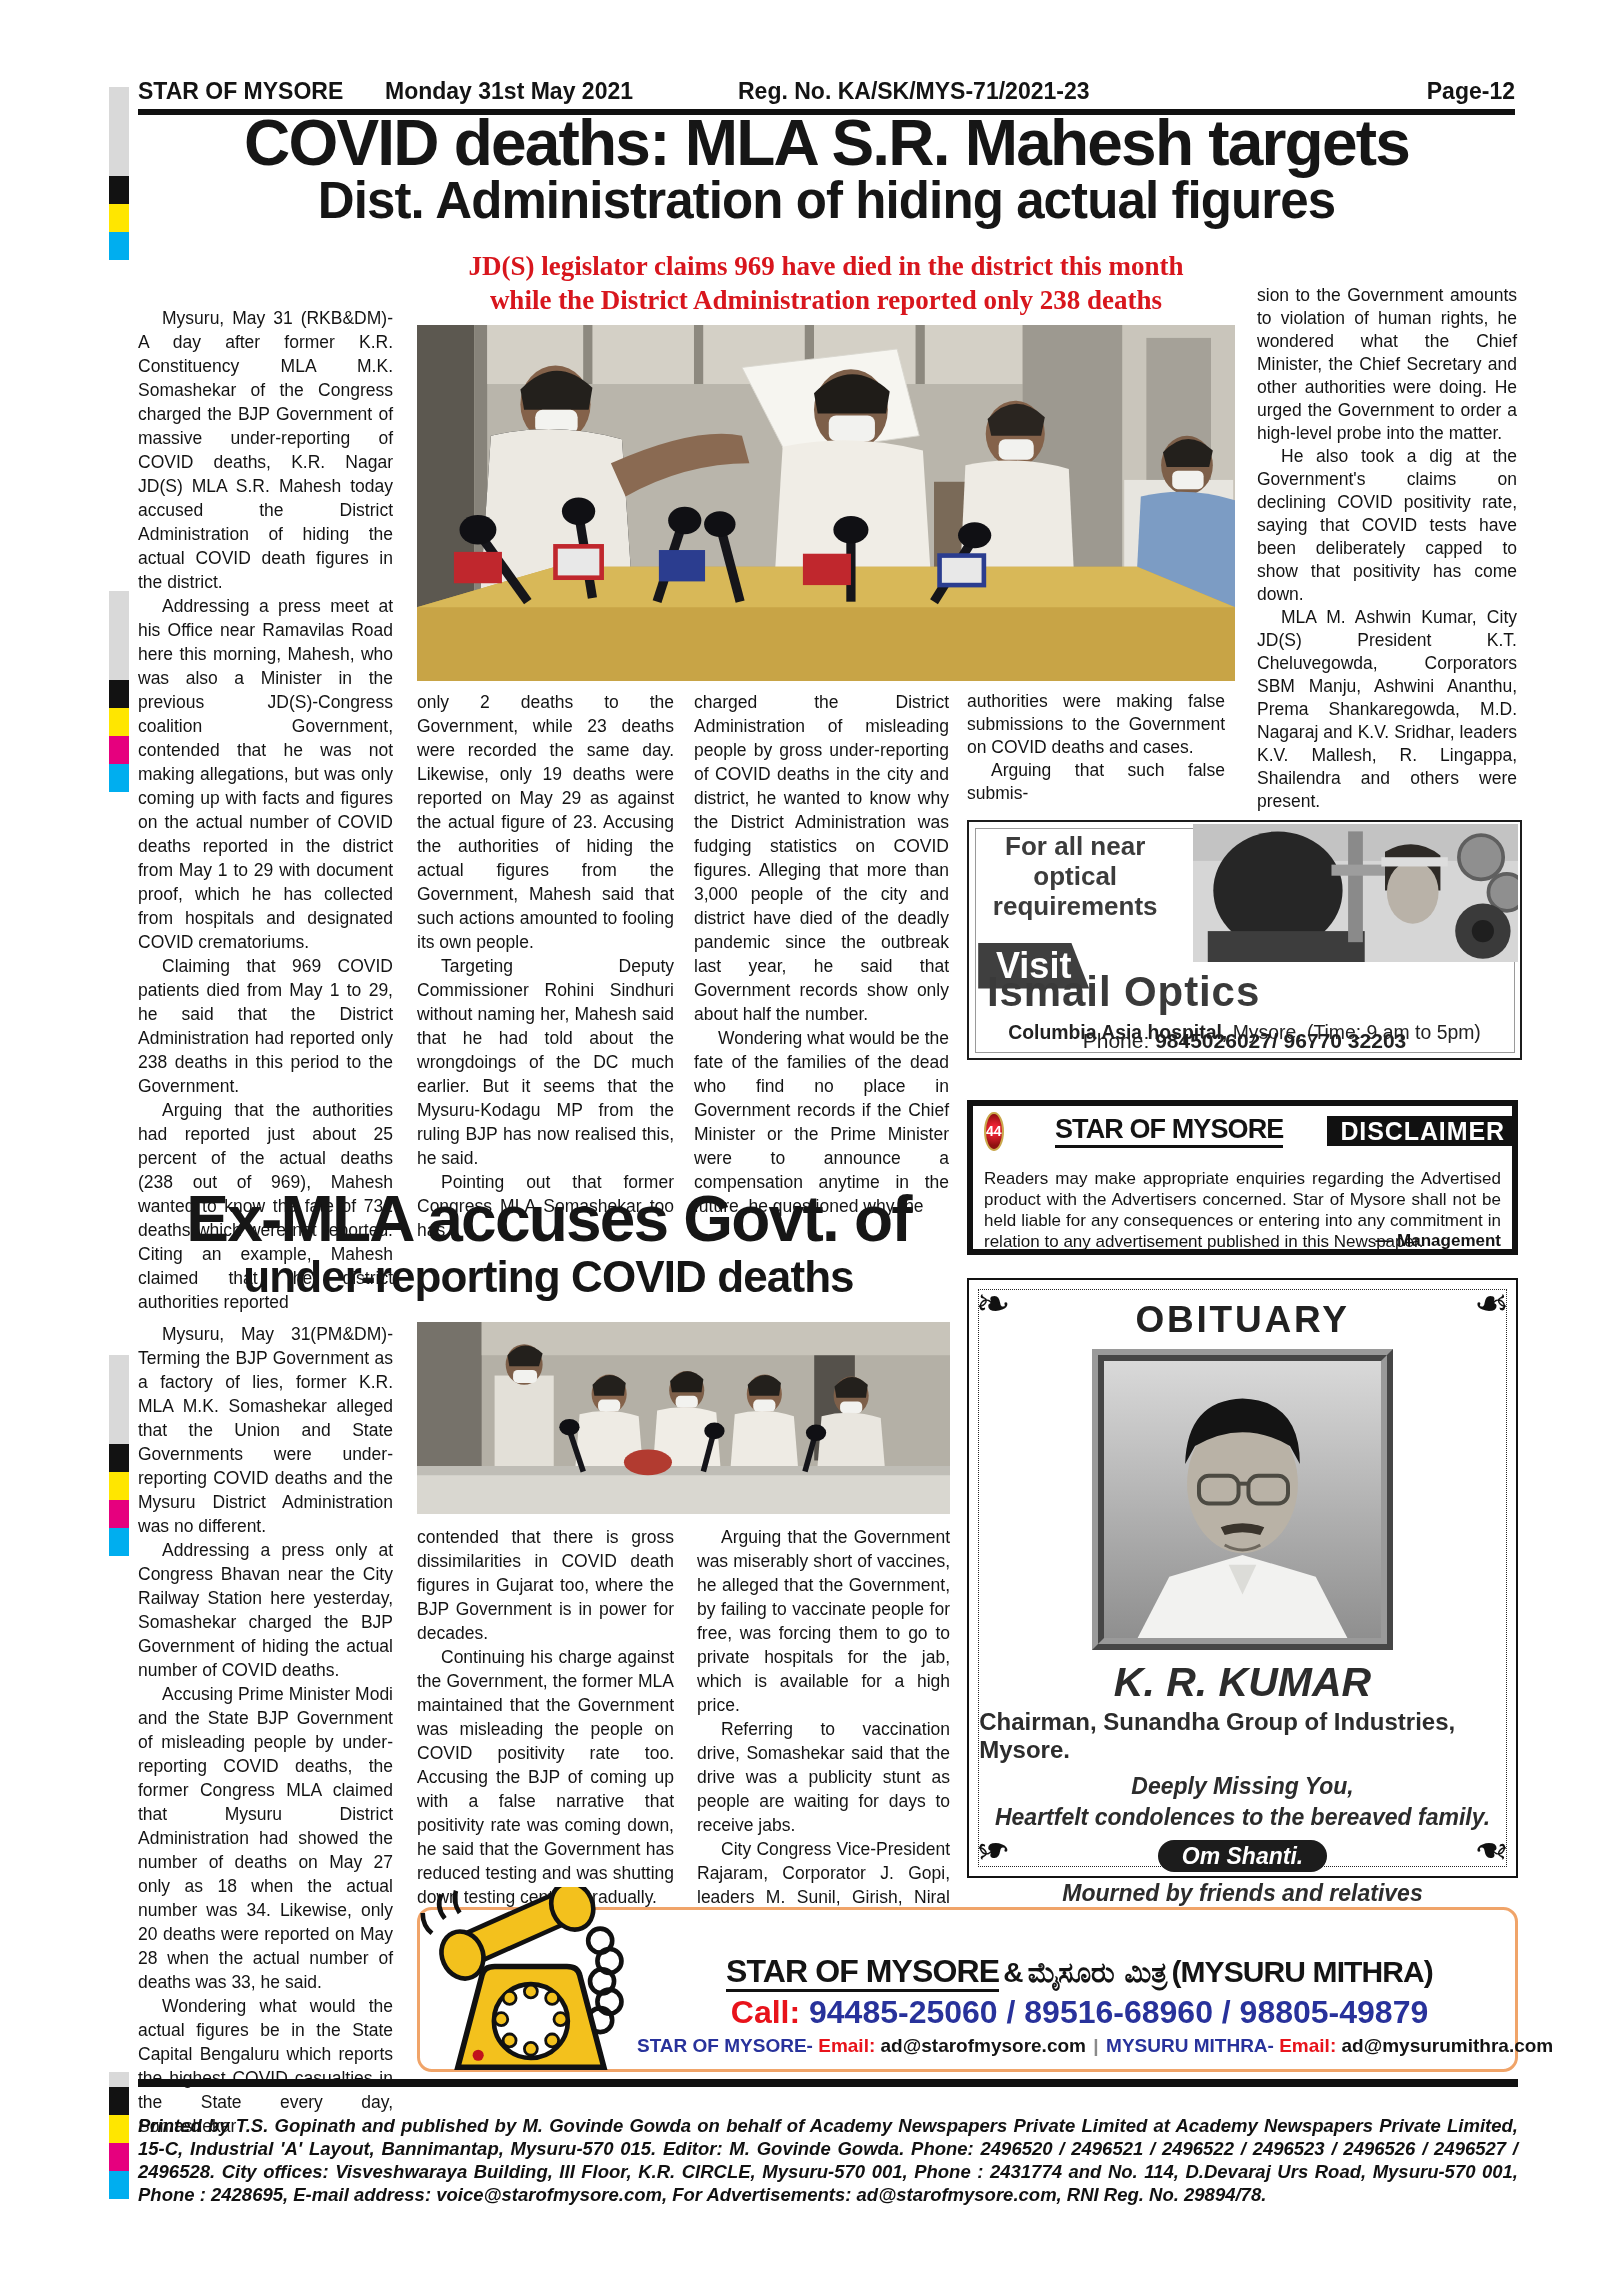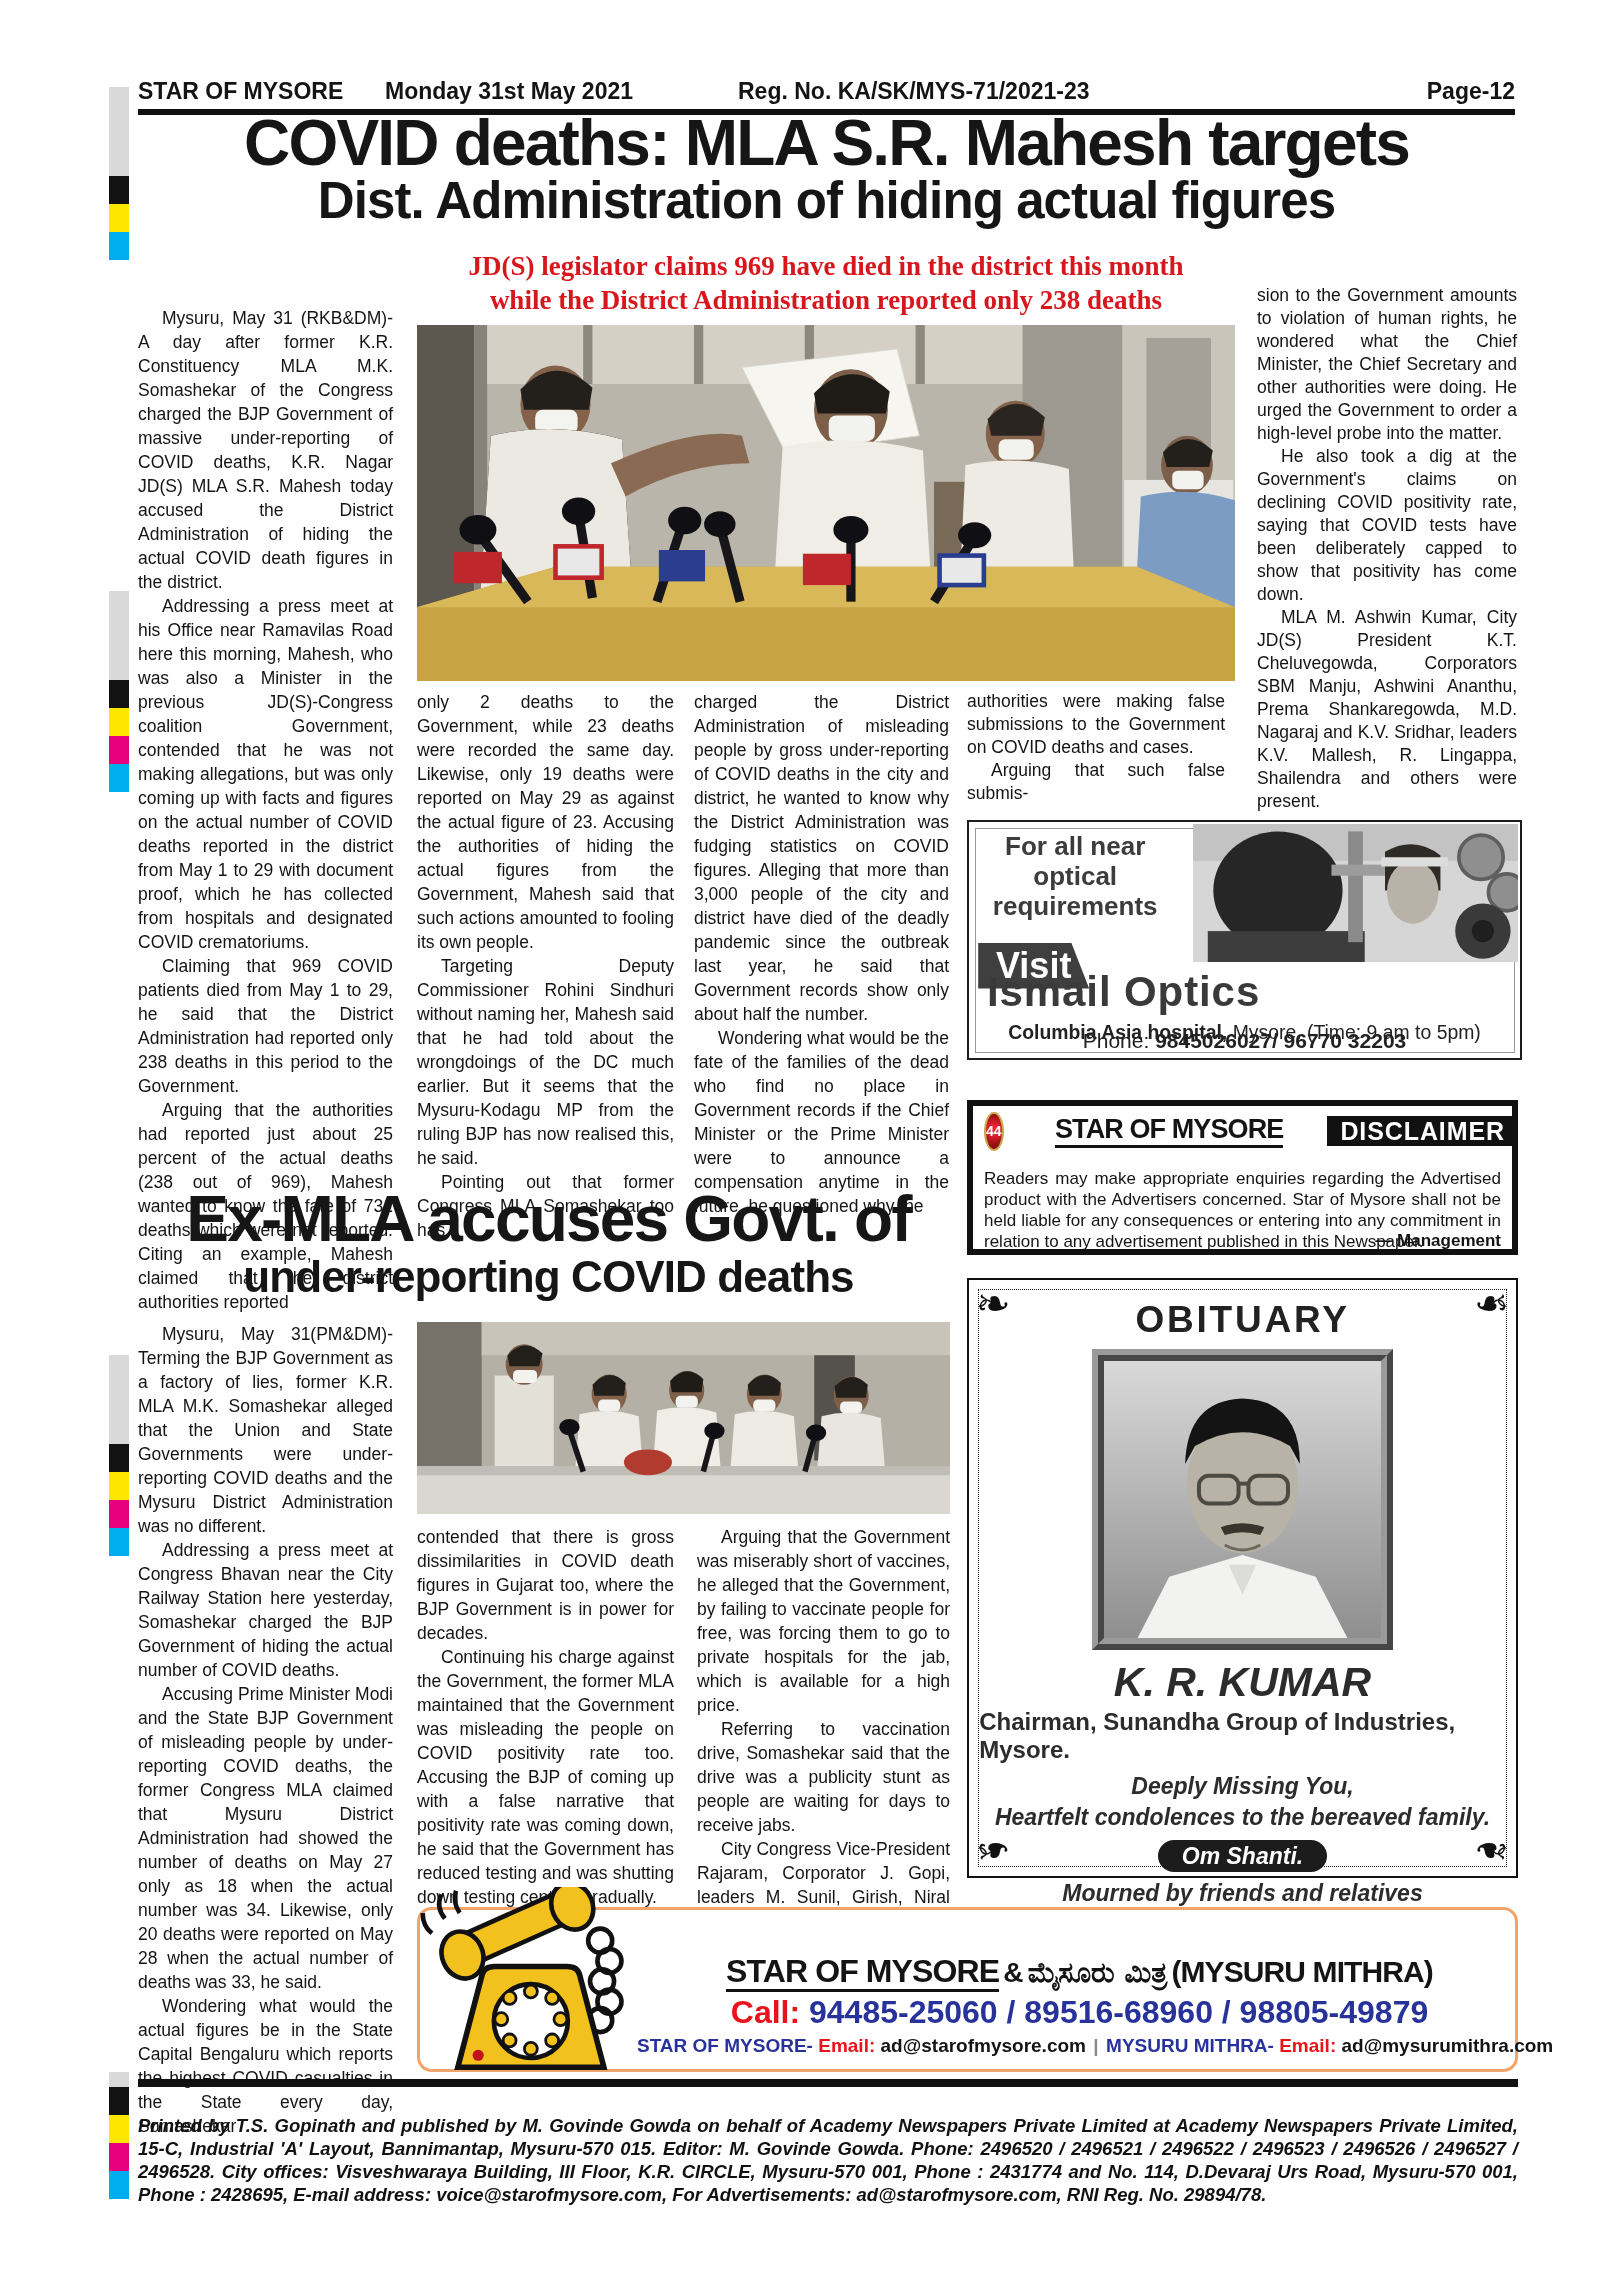--- a/index.html
+++ b/index.html
@@ -371,21 +371,21 @@
           <line x1="420" y1="162" x2="430" y2="126"></line>
       </g>
       <ellipse cx="165" cy="114" rx="11" ry="9" fill="#101014"></ellipse>
       <ellipse cx="322" cy="118" rx="11" ry="9" fill="#101014"></ellipse>
       <ellipse cx="432" cy="120" rx="11" ry="9" fill="#101014"></ellipse>
     </svg>
   </div>
 
   <div class="col" style="left:138px;top:1322px;">
     <p>Mysuru, May 31(PM&amp;DM)- Terming the BJP Government as a factory of lies, former K.R. MLA M.K. Somashekar alleged that the Union and State Governments were under-reporting COVID deaths and the Mysuru District Administration was no different.</p>
-    <p>Addressing a press meet at Congress Bhavan near the City Railway Station here yesterday, Somashekar charged the BJP Government of hiding the actual number of COVID deaths.</p>
+    <p>Addressing a press only at Congress Bhavan near the City Railway Station here yesterday, Somashekar charged the BJP Government of hiding the actual number of COVID deaths.</p>
     <p>Accusing Prime Minister Modi and the State BJP Government of misleading people by under-reporting COVID deaths, the former Congress MLA claimed that Mysuru District Administration had showed the number of deaths on May 27 only as 18 when the actual number was 34. Likewise, only 20 deaths were reported on May 28 when the actual number of deaths was 33, he said.</p>
     <p>Wondering what would the actual figures be in the State Capital Bengaluru which reports the highest COVID casualties in the State every day, Somashekar</p>
   </div>
 
   <div class="col" style="left:417px;top:1525px;width:257px;">
     <p class="cont">contended that there is gross dissimilarities in COVID death figures in Gujarat too, where the BJP Government is in power for decades.</p>
     <p>Continuing his charge against the Government, the former MLA maintained that the Government was misleading the people on COVID positivity rate too. Accusing the BJP of coming up with a false narrative that positivity rate was coming down, he said that the Government has reduced testing and was shutting down testing centres gradually.</p>
   </div>
 
   <div class="col" style="left:697px;top:1525px;width:253px;">

